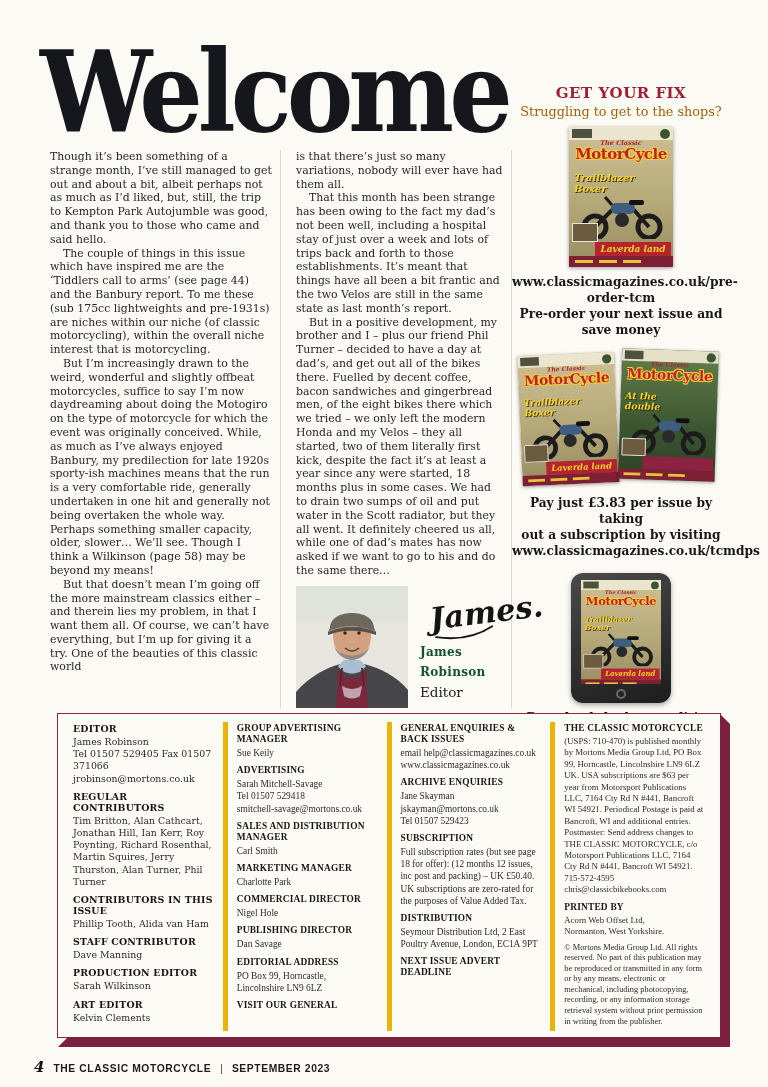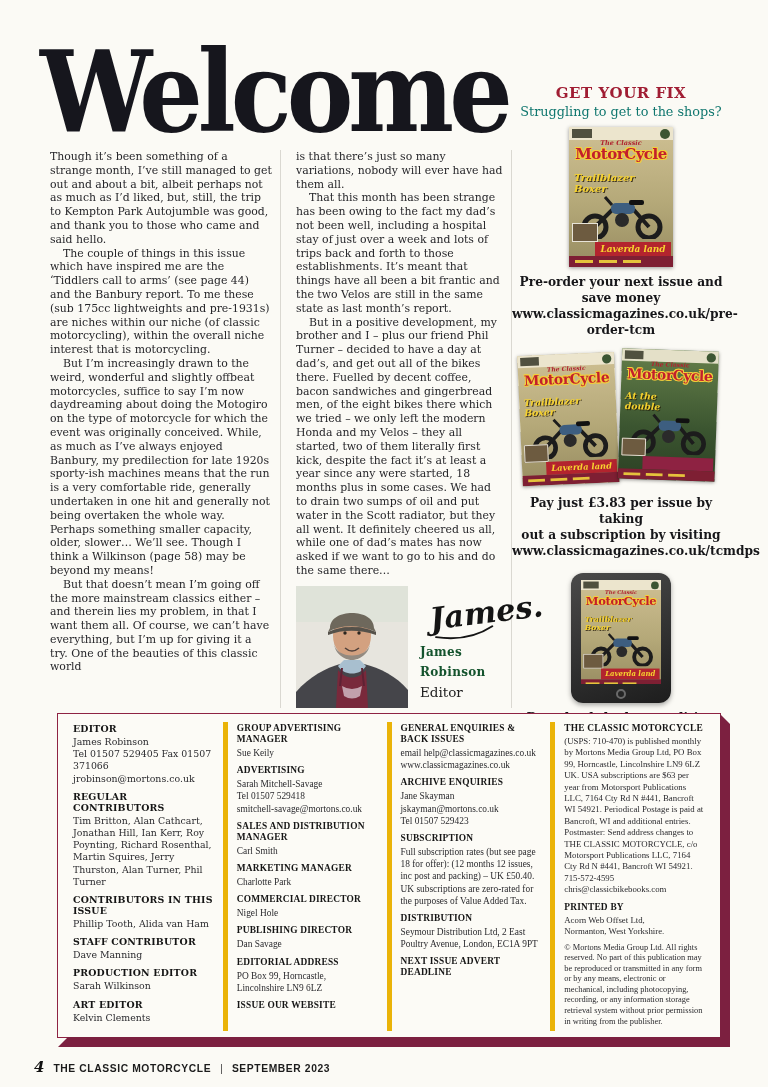--- a/index.html
+++ b/index.html
@@ -24,21 +24,21 @@
   .photo{width:112px;height:122px;flex:0 0 auto;}
   .sig-stack{margin-left:12px;padding-top:2px;}
   .sig{width:128px;height:54px;display:block;}
   .sig-text{font-family:"DejaVu Serif",serif;font-style:italic;font-weight:bold;font-size:31px;fill:#141414;}
   .auth-name{font-weight:bold;font-size:12px;line-height:20px;letter-spacing:.3px;color:#14532d;}
   .auth-title{font-size:13.5px;margin-top:2px;color:#222;}
 
   
   .sidebar{position:absolute;left:512px;top:84px;width:218px;text-align:center;}
   .fix-head{color:#a01d33;font-size:15px;font-weight:bold;letter-spacing:.5px;}
-  .fix-sub{font-size:12.8px;margin-top:2px;color:#0f766e;}
+  .fix-sub{font-size:12.8px;margin-top:2px;color:#a16207;}
   .cap{font-weight:bold;font-size:12.2px;line-height:16px;margin-top:7px;color:#161619;}
   .cover-slot{display:flex;justify-content:center;margin-top:8px;}
   .pair{position:relative;width:206px;height:138px;margin:12px auto 0;}
   .tablet{position:relative;width:100px;height:130px;margin:14px auto 0;
     background:linear-gradient(160deg,#4a4a4a,#1d1d1d);border-radius:12px;
     box-shadow:0 2px 5px rgba(0,0,0,.35);}
   .tab-screen{position:absolute;left:10px;top:7px;width:80px;height:104px;background:#fff;overflow:hidden;}
   .tab-btn{position:absolute;bottom:4px;left:50%;transform:translateX(-50%);
     width:10px;height:10px;border:2px solid #6a6a6a;border-radius:50%;box-sizing:border-box;}
 
@@ -124,22 +124,22 @@
             <div class="cv-banner">Laverda land</div>
             <div class="cv-footbar">
               <i></i>
               <i></i>
               <i></i>
             </div>
           </div>
         </div>
       </div>
     <div class="cap" id="cap1">
+        <div class="cap-line">www.classicmagazines.co.uk/pre-order-tcm</div>
         <div class="cap-line">Pre-order your next issue and save money</div>
-        <div class="cap-line">www.classicmagazines.co.uk/pre-order-tcm</div>
       </div>
     <div class="pair" id="pair-slot">
         <div style="width: 96.72px; height: 130.2px; position: absolute; transform: rotate(-2.5deg); left: 2px; top: 4px;">
           <div class="cover" style="transform: scale(0.93); transform-origin: left top;">
             <div class="cv-top">
               <span class="cv-thumb"></span>
               <span class="cv-dot"></span>
             </div>
             <div class="cv-mast">
               <div class="cv-prefix">The Classic</div>
@@ -317,21 +317,21 @@
           <div class="mb-line">Carl Smith</div>
           <div class="mb-h">MARKETING MANAGER</div>
           <div class="mb-line">Charlotte Park</div>
           <div class="mb-h">COMMERCIAL DIRECTOR</div>
           <div class="mb-line">Nigel Hole</div>
           <div class="mb-h">PUBLISHING DIRECTOR</div>
           <div class="mb-line">Dan Savage</div>
           <div class="mb-h">EDITORIAL ADDRESS</div>
           <div class="mb-line">PO Box 99, Horncastle,</div>
           <div class="mb-line">Lincolnshire LN9 6LZ</div>
-          <div class="mb-h">ISSUE OUR WEBSITE</div>
+          <div class="mb-h">VISIT OUR GENERAL</div>
         </div>
         <div class="mb-col">
           <div class="mb-h">GENERAL ENQUIRIES &amp; BACK ISSUES</div>
           <div class="mb-line">email help@classicmagazines.co.uk</div>
           <div class="mb-line">www.classicmagazines.co.uk</div>
           <div class="mb-h">ARCHIVE ENQUIRIES</div>
           <div class="mb-line">Jane Skayman</div>
           <div class="mb-line">jskayman@mortons.co.uk</div>
           <div class="mb-line">Tel 01507 529423</div>
           <div class="mb-h">SUBSCRIPTION</div>

